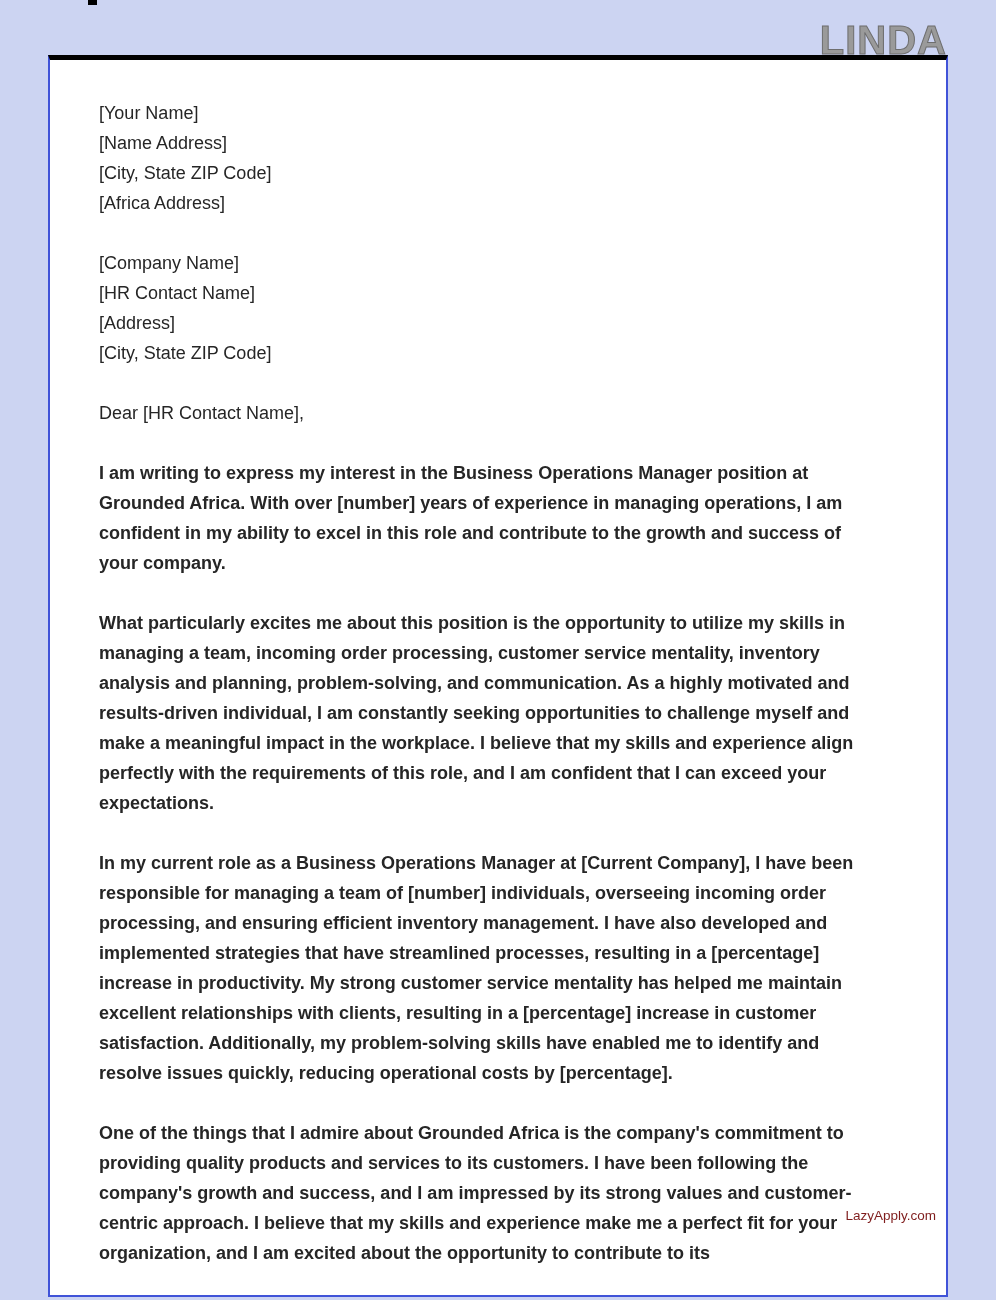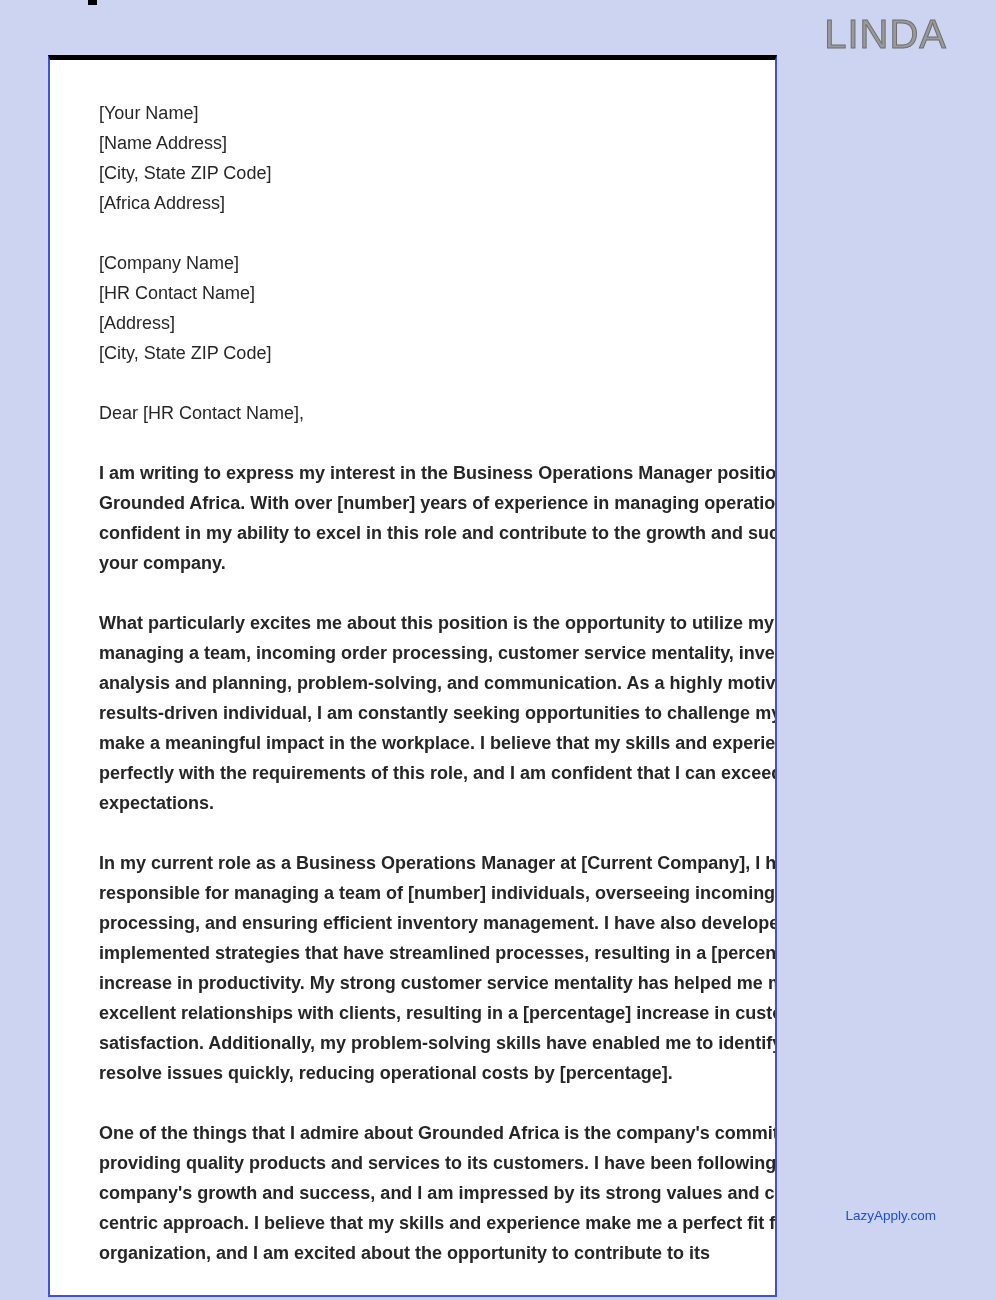--- a/index.html
+++ b/index.html
@@ -17,33 +17,33 @@
   .top-mark {
     position: absolute;
     left: 88px;
     top: 0;
     width: 9px;
     height: 5px;
     background: var(--top-bar-color, #000);
   }
   .logo {
     position: absolute;
-    top: 12px;
+    top: 18px;
     right: 49px;
     font-size: 40px;
-    font-weight: 400;
+    font-weight: 700;
     letter-spacing: 1px;
     color: var(--logo-color, #9a9a9a);
     -webkit-text-stroke: 1px #6e6e6e;
   }
   .page {
     position: absolute;
     left: 48px;
     top: 55px;
-    width: 729px;
+    width: 900px;
     height: 1242px;
     box-sizing: border-box;
     background: var(--paper-color, #ffffff);
     border: 2px solid var(--frame-color, #4053d8);
     border-top: 5px solid var(--top-bar-color, #000000);
     overflow: hidden;
   }
   .content {
     box-sizing: content-box;
     width: 782px;
@@ -60,21 +60,21 @@
   }
   .content p {
     margin: 0 0 30px 0;
     font-weight: bold;
   }
   .watermark {
     position: absolute;
     right: 60px;
     top: 1208px;
     font-size: 13.5px;
-    color: #1d4ed8;
+    color: #7f1d1d;
   }
 </style>
 </head>
 <body>
 
 <div class="top-mark"></div>
 
 <div class="logo">LINDA</div>
 
 <div class="page">

